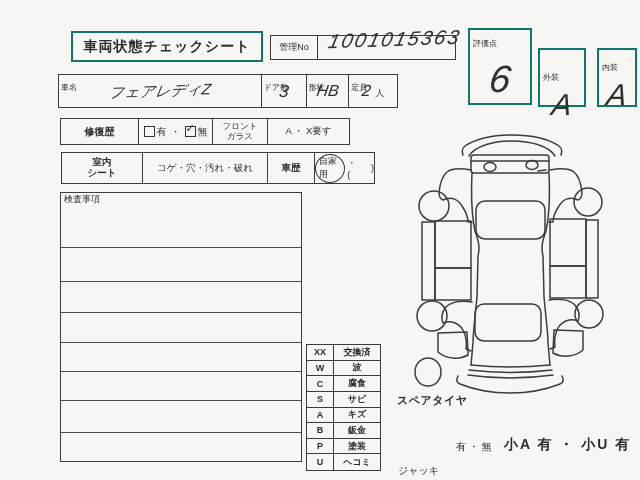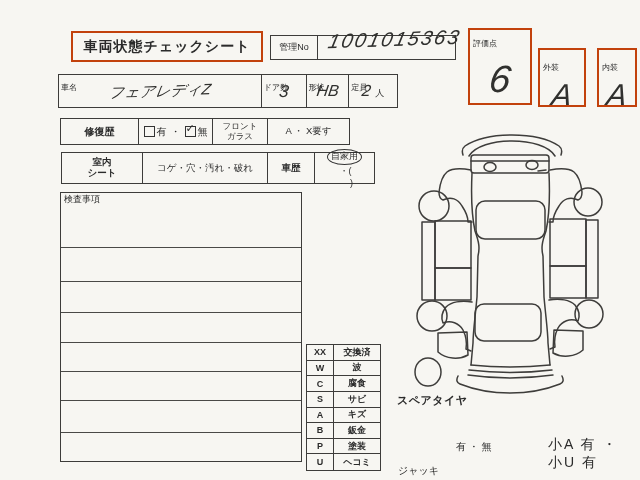--- a/index.html
+++ b/index.html
@@ -4,50 +4,50 @@
 <style>
   html,body{margin:0;padding:0;}
   body{background:#e9e8e4;}
   .page{
     position:relative;width:640px;height:480px;margin:0 auto;
     background:#f7f6f2;overflow:hidden;
     font-family:"Liberation Sans","DejaVu Sans",sans-serif;
     color:#2b2b2b;
   }
   .abs{position:absolute;}
-  .bx{border:2px solid #c2410c;box-sizing:border-box;}
+  .bx{border:2px solid #0f766e;box-sizing:border-box;}
   .bx1{border:1.5px solid #3d3c3a;box-sizing:border-box;}
   .lbl{font-size:8px;line-height:1.05;color:#2b2b2b;}
   .hw{font-style:italic;color:#30302e;transform:skewX(-8deg);display:inline-block;}
   
   .title-box{left:71px;top:31px;width:192px;height:31px;display:flex;align-items:center;justify-content:center;}
   .title-box .t{font-size:14px;font-weight:bold;letter-spacing:1px;}
   .kanri-box{left:270px;top:35px;width:186px;height:25px;display:flex;}
   .kanri-label{width:47px;border-right:1.5px solid #3d3c3a;display:flex;align-items:center;justify-content:center;font-size:9px;box-sizing:border-box;}
   .kanri-value{position:absolute;left:58px;top:-8px;font-size:20px;letter-spacing:2px;white-space:nowrap;transform:skewX(-14deg) rotate(-2deg);}
   .score-box{left:468px;top:28px;width:64px;height:77px;padding:2px 3px;}
   .score-box .v{display:block;text-align:center;font-size:38px;margin-top:8px;}
-  .ext-box{left:538px;top:48px;width:48px;height:59px;padding:6px 3px;}
+  .ext-box{left:538px;top:48px;width:48px;height:59px;padding:16px 3px;}
   .int-box{left:597px;top:48px;width:40px;height:59px;padding:6px 3px;}
   .grade{display:block;text-align:center;font-size:30px;margin-top:4px;}
   
   .row2{left:58px;top:74px;width:340px;height:34px;display:flex;}
   .row2 .cell{border-right:1.5px solid #3d3c3a;box-sizing:border-box;position:relative;padding:1px 2px;}
   .row2 .cell:last-child{border-right:none;}
   .row2 .val{position:absolute;left:0;right:0;top:7px;text-align:center;}
   
   .row3{left:60px;top:118px;width:290px;height:27px;display:flex;align-items:stretch;}
   .row3 .cell{border-right:1.5px solid #3d3c3a;box-sizing:border-box;display:flex;align-items:center;justify-content:center;font-size:10px;}
   .row3 .cell:last-child{border-right:none;}
   .cbx{display:inline-block;width:9px;height:9px;border:1.3px solid #333;position:relative;margin:0 2px 0 0;vertical-align:-1px;}
   .cbx .ck{position:absolute;left:0;top:-5px;font-size:11px;font-style:normal;}
   
   .row4{left:61px;top:152px;width:314px;height:32px;display:flex;align-items:stretch;}
   .row4 .cell{border-right:1.5px solid #3d3c3a;box-sizing:border-box;display:flex;align-items:center;justify-content:center;font-size:9.5px;}
-  .row4 .cell:last-child{border-right:none;flex-direction:column;}
+  .row4 .cell:last-child{border-right:none;}
   .two-line{flex-direction:column;line-height:1.15;}
   .circled{border:1.2px solid #333;border-radius:50%;padding:0 3px 1px 3px;}
   
   .inspection{left:60px;top:192px;width:242px;height:270px;}
   .inspection .lbl{position:absolute;left:3px;top:2px;font-size:9px;font-weight:normal;}
   #inspection-rows{display:grid;grid-template-rows:55px 34px 31px 30px 29px 29px 32px 30px;height:100%;}
   .ins-row{border-bottom:1.2px solid #4a4947;}
   .ins-row:last-child{border-bottom:none;}
   
   .legend{left:306px;top:344px;width:75px;height:127px;border:1.5px solid #3d3c3a;box-sizing:border-box;}
@@ -55,21 +55,21 @@
   .legend-row{display:grid;grid-template-columns:27px 1fr;border-bottom:1.2px solid #3d3c3a;}
   .legend-row:last-child{border-bottom:none;}
   .legend-code{border-right:1.2px solid #3d3c3a;display:flex;align-items:center;justify-content:center;font-size:9px;font-weight:600;}
   .legend-label{display:flex;align-items:center;justify-content:center;font-size:9px;font-weight:600;}
   
   .car{left:405px;top:125px;width:215px;height:275px;}
   .spare-label{left:397px;top:393px;font-size:11px;font-weight:bold;letter-spacing:.5px;}
   .tools{left:398px;top:439px;font-size:10px;line-height:15px;}
   .tools .r{display:flex;}
   .tools .l{width:58px;margin-top:24px;}
-  .note{left:548px;top:436px;font-size:14px;font-weight:normal;letter-spacing:2px;}
+  .note{left:504px;top:436px;font-size:14px;font-weight:bold;letter-spacing:2px;}
   svg .ln{fill:none;stroke:#3e3d3b;stroke-width:1.5;stroke-linecap:round;stroke-linejoin:round;}
 </style>
 </head>
 <body>
 
 <div class="page">
 
   <div class="abs bx title-box">
     <span class="t">車両状態チェックシート</span>
   </div>

